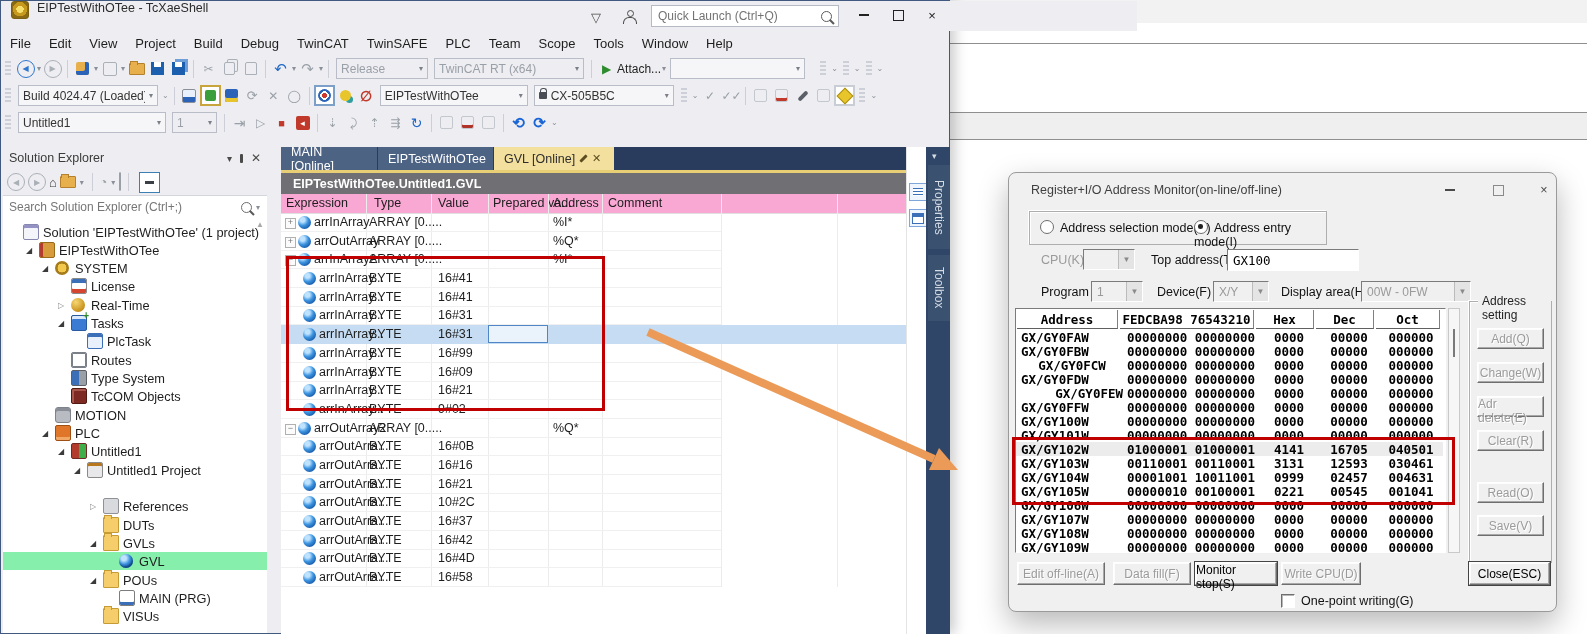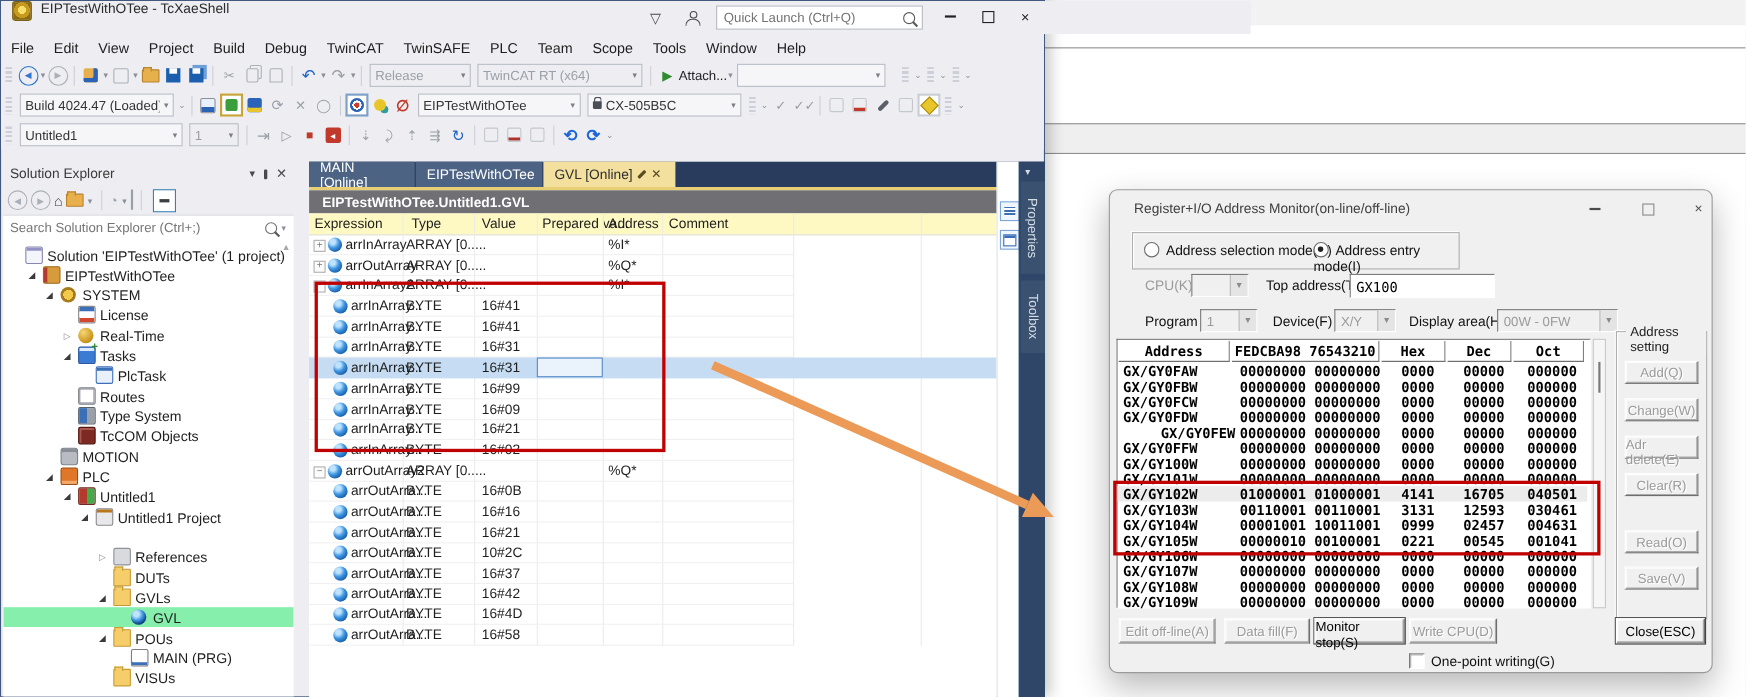--- a/index.html
+++ b/index.html
@@ -89,21 +89,21 @@
   .i-prg{background:#fff;border:1px solid #7d7d7d;box-shadow:inset 0 -3px 0 #3b6fb8;position:relative}
   .sb-up{position:absolute;right:3px;top:3px;font-size:8px;color:#a9a9a9}
   
   .ed{left:280px;top:146px;width:625px;height:487px;background:#fff}
   .tabstrip{position:absolute;left:0;top:0;width:669px;height:23px;background:#293c5e}
   .tab{position:absolute;top:0;height:23px;display:flex;align-items:center;padding:0 10px;font-size:12.5px;box-sizing:border-box}
   .tab.inactive{background:#4d6384;color:#fff}
   .tab.active{background:#f3df9e;color:#2e2e2e}
   .khaki-line{position:absolute;left:0;top:23px;width:669px;height:3px;background:#e8ce75}
   .bread{position:absolute;left:0;top:26px;width:645px;height:21px;background:#6f6f74;color:#fff;font-weight:bold;font-size:12.5px;display:flex;align-items:center;padding-left:12px;box-sizing:border-box}
-  .ghead{position:absolute;left:0;top:47px;width:625px;height:19px;background:#fef9c3;border-bottom:1px solid #e0e0e0;font-size:12.5px;color:#1e1e1e}
+  .ghead{position:absolute;left:0;top:47px;width:625px;height:19px;background:#f9a8d4;border-bottom:1px solid #e0e0e0;font-size:12.5px;color:#1e1e1e}
   .ghead span{position:absolute;top:2px}
   .vline{position:absolute;top:47px;width:1px;height:393px;background:#ececec}
   .grw{position:absolute;left:0;width:625px;height:19px;font-size:12.5px}
   .grw .rb{position:absolute;left:0;top:18px;width:440px;height:1px;background:#f0f0f0}
   .grw.sel{background:#c5dcf2}
   .gexp{position:absolute;left:4px;top:5px;width:9px;height:9px;border:1px solid #b0b0b0;background:#fbfbfb;color:#777;font-size:9px;line-height:7px;text-align:center}
   .globe14{position:absolute;top:3px;width:13px;height:13px;border-radius:50%;background:radial-gradient(circle at 35% 30%,#bfe3ff 0 18%,#3f95e0 45%,#1257a8 80%)}
   .gc{position:absolute;top:2px;white-space:nowrap}
   .focuscell{position:absolute;left:207px;top:0;width:60px;height:18px;border:1px solid #4e86c6;background:#eaf3fc;box-sizing:border-box}
   .gutter{left:905px;top:146px;width:20px;height:487px;background:#fff;border-left:1px solid #e4e4e4}
@@ -580,21 +580,21 @@
         <span class="globe14" style="left:22px"></span>
         <span class="gc" style="left:38px">arrInArray...</span>
         <span class="gc" style="left:88px">BYTE</span>
         <span class="gc" style="left:157px">16#21</span>
         <span class="rb"></span>
       </div>
     <div class="grw" style="top:253px">
         <span class="globe14" style="left:22px"></span>
         <span class="gc" style="left:38px">arrInArray...</span>
         <span class="gc" style="left:88px">BYTE</span>
-        <span class="gc" style="left:157px">16#02</span>
+        <span class="gc" style="left:157px">9#02</span>
         <span class="rb"></span>
       </div>
     <div class="grw" style="top:272px">
         <span class="gexp">−</span>
         <span class="globe14" style="left:17px"></span>
         <span class="gc" style="left:33px">arrOutArray2</span>
         <span class="gc" style="left:88px">ARRAY [0.....</span>
         <span class="gc" style="left:272px">%Q*</span>
         <span class="rb"></span>
       </div>
@@ -726,21 +726,21 @@
         <span>Hex</span>
       </div>
     <div class="mh" style="left:300px;width:58px">
         <span>Dec</span>
       </div>
     <div class="mh" style="left:360px;width:64px">
         <span>Oct</span>
       </div>
     <div class="mrow" style="top:21px"><span class="mcell" style="width:102px;text-align:left;padding-left:5px">GX/GY0FAW</span><span class="mcell" style="width:136px">00000000 00000000</span><span class="mcell" style="width:60px">0000</span><span class="mcell" style="width:60px">00000</span><span class="mcell" style="width:64px">000000</span></div>
     <div class="mrow" style="top:35px"><span class="mcell" style="width:102px;text-align:left;padding-left:5px">GX/GY0FBW</span><span class="mcell" style="width:136px">00000000 00000000</span><span class="mcell" style="width:60px">0000</span><span class="mcell" style="width:60px">00000</span><span class="mcell" style="width:64px">000000</span></div>
-    <div class="mrow" style="top:49px"><span class="mcell" style="width:102px;text-align:left;padding-left:5px">GX/GY0FCW</span><span class="mcell" style="width:136px">00000000 00000000</span><span class="mcell" style="width:60px">0000</span><span class="mcell" style="width:60px">00000</span><span class="mcell" style="width:64px">000000</span></div>
+    <div class="mrow" style="top:49px"><span class="mcell" style="width:102px;text-align:center;padding-left:5px">GX/GY0FCW</span><span class="mcell" style="width:136px">00000000 00000000</span><span class="mcell" style="width:60px">0000</span><span class="mcell" style="width:60px">00000</span><span class="mcell" style="width:64px">000000</span></div>
     <div class="mrow" style="top:63px"><span class="mcell" style="width:102px;text-align:left;padding-left:5px">GX/GY0FDW</span><span class="mcell" style="width:136px">00000000 00000000</span><span class="mcell" style="width:60px">0000</span><span class="mcell" style="width:60px">00000</span><span class="mcell" style="width:64px">000000</span></div>
     <div class="mrow" style="top:77px"><span class="mcell" style="width:102px;text-align:right;padding-left:5px">GX/GY0FEW</span><span class="mcell" style="width:136px">00000000 00000000</span><span class="mcell" style="width:60px">0000</span><span class="mcell" style="width:60px">00000</span><span class="mcell" style="width:64px">000000</span></div>
     <div class="mrow" style="top:91px"><span class="mcell" style="width:102px;text-align:left;padding-left:5px">GX/GY0FFW</span><span class="mcell" style="width:136px">00000000 00000000</span><span class="mcell" style="width:60px">0000</span><span class="mcell" style="width:60px">00000</span><span class="mcell" style="width:64px">000000</span></div>
     <div class="mrow" style="top:105px"><span class="mcell" style="width:102px;text-align:left;padding-left:5px">GX/GY100W</span><span class="mcell" style="width:136px">00000000 00000000</span><span class="mcell" style="width:60px">0000</span><span class="mcell" style="width:60px">00000</span><span class="mcell" style="width:64px">000000</span></div>
     <div class="mrow" style="top:119px"><span class="mcell" style="width:102px;text-align:left;padding-left:5px">GX/GY101W</span><span class="mcell" style="width:136px">00000000 00000000</span><span class="mcell" style="width:60px">0000</span><span class="mcell" style="width:60px">00000</span><span class="mcell" style="width:64px">000000</span></div>
     <div class="mrow hl" style="top:133px"><span class="mcell" style="width:102px;text-align:left;padding-left:5px">GX/GY102W</span><span class="mcell" style="width:136px">01000001 01000001</span><span class="mcell" style="width:60px">4141</span><span class="mcell" style="width:60px">16705</span><span class="mcell" style="width:64px">040501</span></div>
     <div class="mrow" style="top:147px"><span class="mcell" style="width:102px;text-align:left;padding-left:5px">GX/GY103W</span><span class="mcell" style="width:136px">00110001 00110001</span><span class="mcell" style="width:60px">3131</span><span class="mcell" style="width:60px">12593</span><span class="mcell" style="width:64px">030461</span></div>
     <div class="mrow" style="top:161px"><span class="mcell" style="width:102px;text-align:left;padding-left:5px">GX/GY104W</span><span class="mcell" style="width:136px">00001001 10011001</span><span class="mcell" style="width:60px">0999</span><span class="mcell" style="width:60px">02457</span><span class="mcell" style="width:64px">004631</span></div>
     <div class="mrow" style="top:175px"><span class="mcell" style="width:102px;text-align:left;padding-left:5px">GX/GY105W</span><span class="mcell" style="width:136px">00000010 00100001</span><span class="mcell" style="width:60px">0221</span><span class="mcell" style="width:60px">00545</span><span class="mcell" style="width:64px">001041</span></div>
     <div class="mrow" style="top:189px"><span class="mcell" style="width:102px;text-align:left;padding-left:5px">GX/GY106W</span><span class="mcell" style="width:136px">00000000 00000000</span><span class="mcell" style="width:60px">0000</span><span class="mcell" style="width:60px">00000</span><span class="mcell" style="width:64px">000000</span></div>

